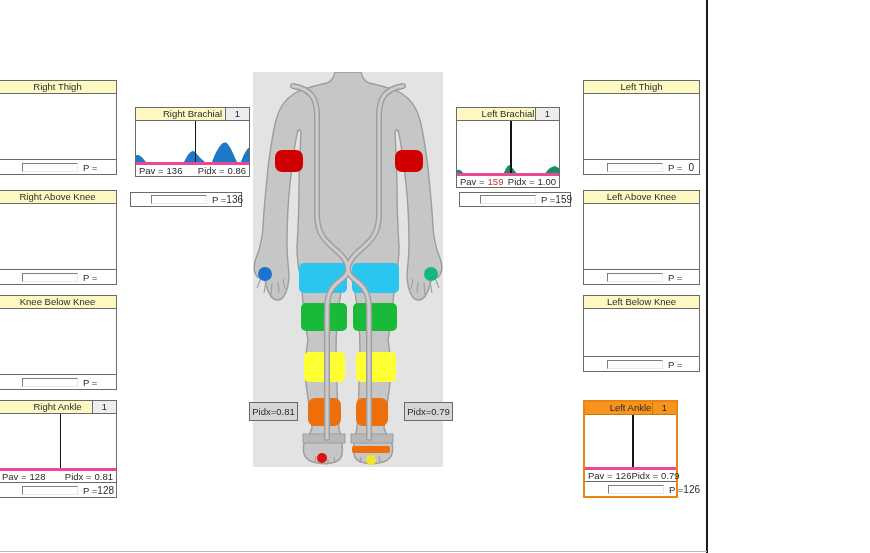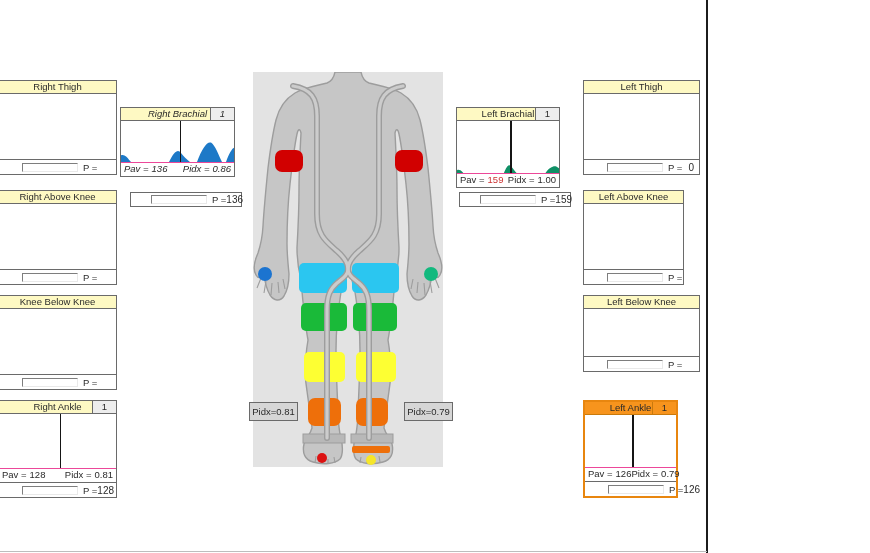--- a/index.html
+++ b/index.html
@@ -8,40 +8,40 @@
     position: relative; overflow: hidden; background: #ffffff;
     font-family: "Liberation Sans", sans-serif; color: #2a2a2a; font-size: 9.5px;
   }
   
   .panel { position: absolute; border: 1px solid #6a6a6a; background: #fff; display: flex; flex-direction: column; }
   .ptitle { flex: none; height: 13px; line-height: 12px; text-align: center; border-bottom: 1px solid #6a6a6a; position: relative; background: #fef9c3; }
   .badge { position: absolute; right: 0; top: 0; bottom: 0; width: 24px; border-left: 1px solid #6a6a6a; background: #ededed; text-align: center; line-height: 12px; }
   .wave { flex: 1; position: relative; background: #fff; overflow: hidden; }
   .cursor { position: absolute; top: 0; bottom: 0; left: 52%; width: 1.5px; background: #151515; }
   .wave svg { position: absolute; left: 0; bottom: 0; width: 100%; height: 100%; }
-  .stats { flex: none; height: 14px; border-top: 1px solid #ec4899; display: flex; justify-content: space-between; align-items: flex-start; padding: 0 3px; }
+  .stats { flex: none; height: 14px; border-top: 3px solid #ec4899; display: flex; justify-content: space-between; align-items: flex-start; padding: 0 3px; }
   .stat { display: inline-flex; gap: 3px; white-space: nowrap; }
   .prow { flex: none; height: 15px; border-top: 1px solid #6a6a6a; display: flex; align-items: center; padding: 0 3px; }
   .pbar { width: 56px; height: 9px; background: #fff; border: 1px solid; border-color: #7e7e7e #e9e9e9 #e9e9e9 #7e7e7e; margin-left: 20px; flex: none; }
   .plabel { margin-left: 5px; white-space: nowrap; }
   .pval { flex: 1; text-align: right; padding-right: 2px; font-size: 10px; }
   .red { color: #cc3333; }
   
   .pbox { position: absolute; border: 1px solid #6a6a6a; background: #fff; display: flex; align-items: center; padding: 0 3px; }
   .pbox .pbar { margin-left: 17px; }
   
   #p-right-thigh      { left: -2px;  top: 80px;  width: 119px; height: 95px; }
   #p-right-above-knee { left: -2px;  top: 190px; width: 119px; height: 95px; }
   #p-right-below-knee { left: -2px;  top: 295px; width: 119px; height: 95px; }
   #p-right-ankle      { left: -2px;  top: 400px; width: 119px; height: 98px; }
   #p-left-thigh       { left: 583px; top: 80px;  width: 117px; height: 95px; }
-  #p-left-above-knee  { left: 583px; top: 190px; width: 101px; height: 95px; }
+  #p-left-above-knee  { left: 583px; top: 190px; width: 117px; height: 95px; }
   #p-left-below-knee  { left: 583px; top: 295px; width: 117px; height: 77px; }
   #p-left-ankle       { left: 583px; top: 400px; width: 95px; height: 98px; }
-  #p-right-brachial   { left: 120px; top: 107px; width: 115px; height: 70px; font-style: italic; }
+  #p-right-brachial   { left: 135px; top: 107px; width: 115px; height: 70px; }
   #p-left-brachial    { left: 456px; top: 107px; width: 104px; height: 81px; }
   #rb-progress        { left: 130px; top: 192px; width: 112px; height: 15px; }
   #lb-progress        { left: 459px; top: 192px; width: 112px; height: 15px; }
   
   #p-left-ankle { border: 2px solid #e8860f; }
   #p-left-ankle .ptitle { background: #f7941d; border-bottom: 1px solid #c97a0c; }
   #p-left-ankle .badge { background: #f7941d; border-left: 1px solid #c97a0c; }
   
   #body-area { position: absolute; left: 253px; top: 72px; width: 190px; height: 395px; background: #e3e3e3; }
   .pidx-tag { position: absolute; top: 402px; width: 49px; height: 19px; line-height: 17px; text-align: center; background: #d6d6d6; border: 1px solid #6a6a6a; }

